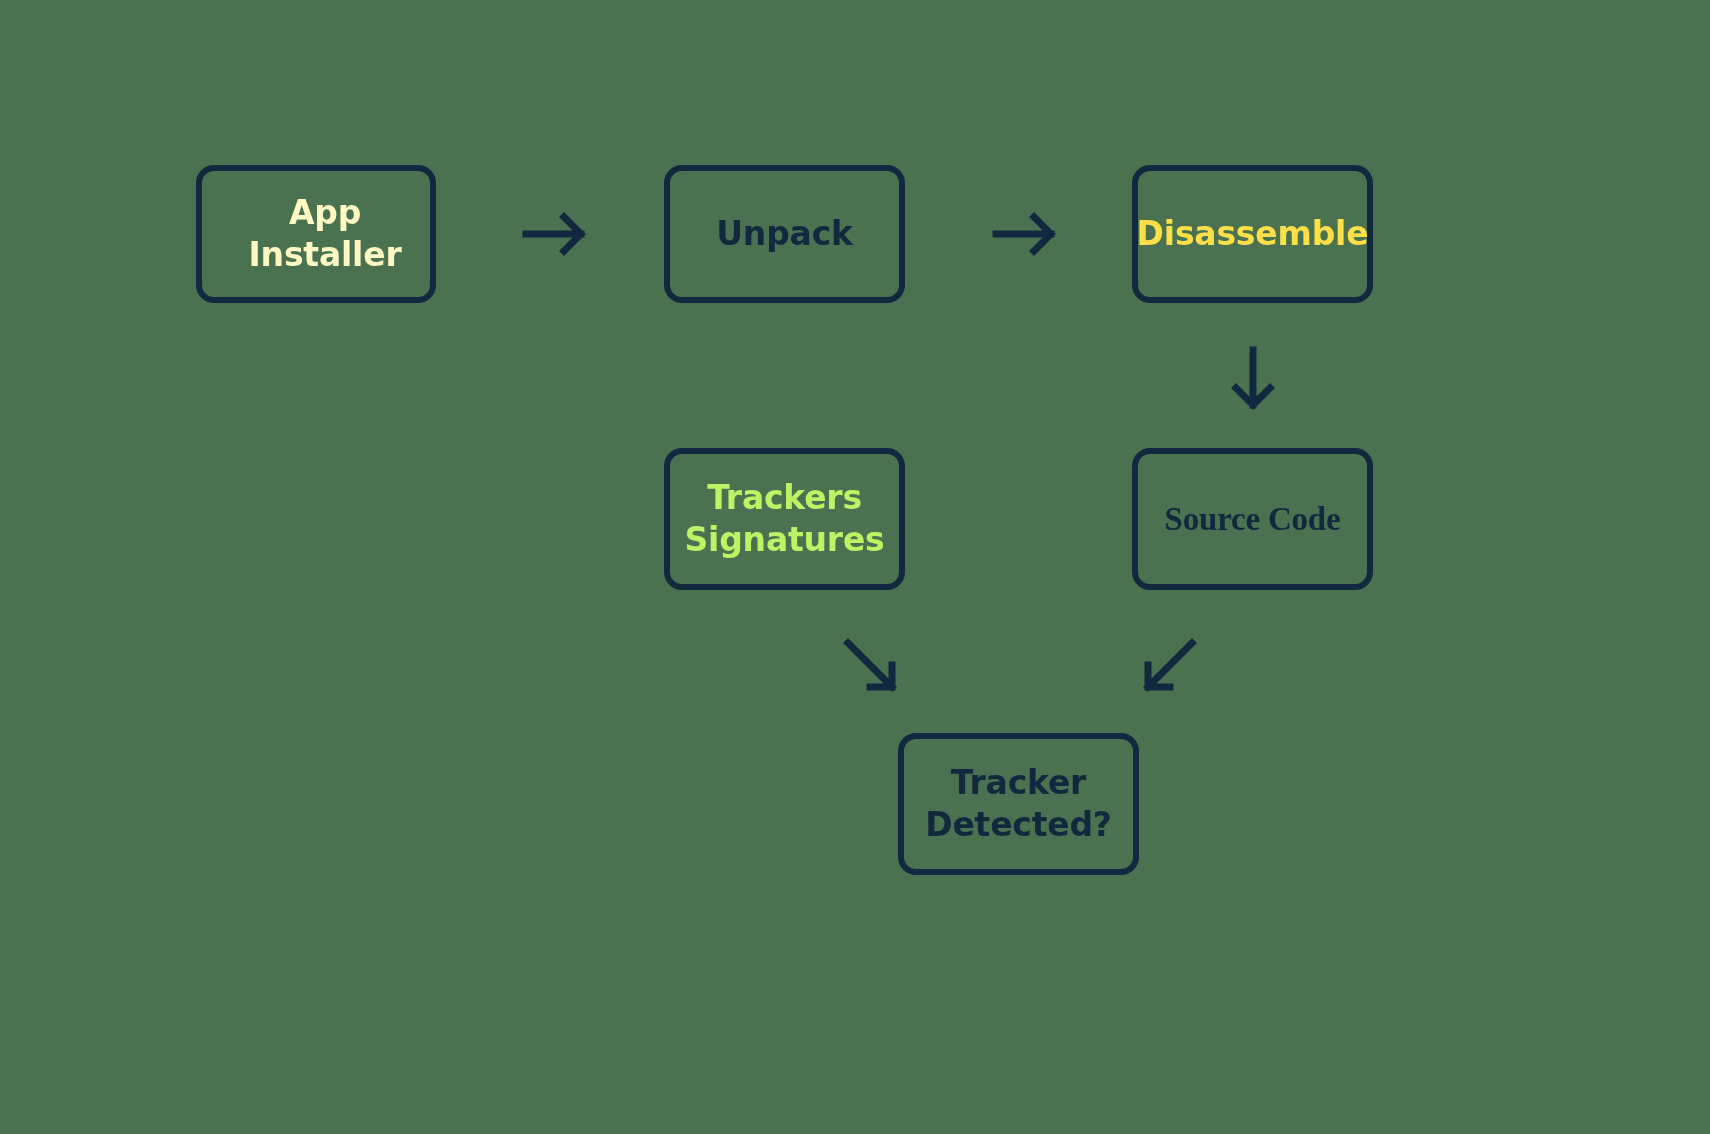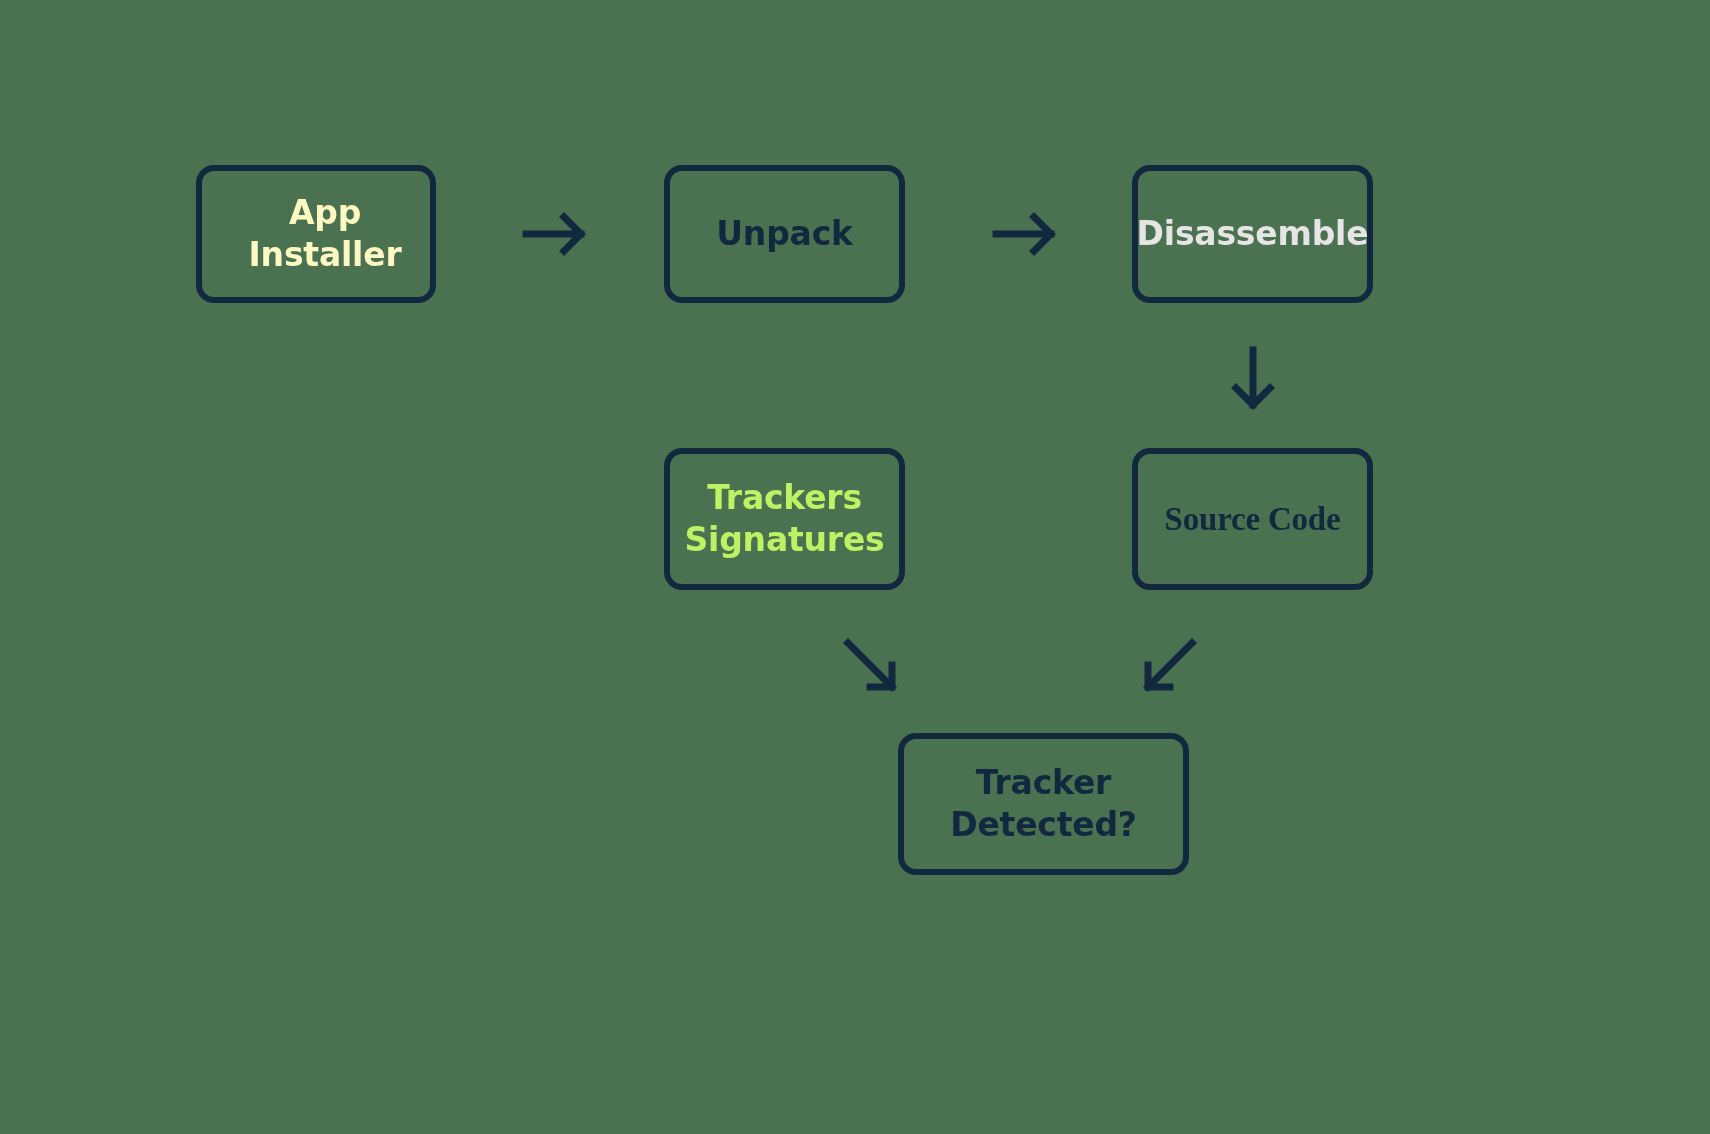--- a/index.html
+++ b/index.html
@@ -53,33 +53,33 @@
 
   <div class="node" style="left: 196px; top: 165px; width: 240px; height: 138px; border-color: rgb(18, 40, 63);">
     <span class="node-label" style="color: #fef9c3; margin-left: 18px;">App Installer</span>
   </div>
 
   <div class="node" style="left: 664px; top: 165px; width: 241px; height: 138px; border-color: rgb(18, 40, 63); align-items: center;">
     <span class="node-label" style="color: rgb(18, 40, 63);">Unpack</span>
   </div>
 
   <div class="node" style="left: 1132px; top: 165px; width: 241px; height: 138px; border-color: rgb(18, 40, 63);">
-    <span class="node-label" style="color: #e5e5e5;">Disassemble</span>
+    <span class="node-label" style="color: #fde047;">Disassemble</span>
   </div>
 
   <div class="node" style="left: 664px; top: 448px; width: 241px; height: 142px; border-color: rgb(18, 40, 63);">
     <span class="node-label" style="color: #bef264;">Trackers
 Signatures</span>
   </div>
 
   <div class="node" style="left: 1132px; top: 448px; width: 241px; height: 142px; border-color: rgb(18, 40, 63);">
     <span class="node-label" style="color: rgb(18, 40, 63); font-family: Liberation Serif, serif;">Source Code</span>
   </div>
 
-  <div class="node" style="left: 898px; top: 733px; width: 291px; height: 142px; border-color: rgb(18, 40, 63);">
+  <div class="node" style="left: 898px; top: 733px; width: 241px; height: 142px; border-color: rgb(18, 40, 63);">
     <span class="node-label" style="color: rgb(18, 40, 63);">Tracker
 Detected?</span>
   </div>
 
   <div class="edge" style="left: 524px; top: 205px; width: 60px; height: 58px;">
       <svg width="60" height="58" viewBox="0 0 60 58">
         <path d="M2 29 L57 29 M40 12 L57 29 L40 46" fill="none" stroke="#12283f" stroke-width="7" stroke-linecap="square" stroke-linejoin="miter"></path>
       </svg>
     </div>
 

